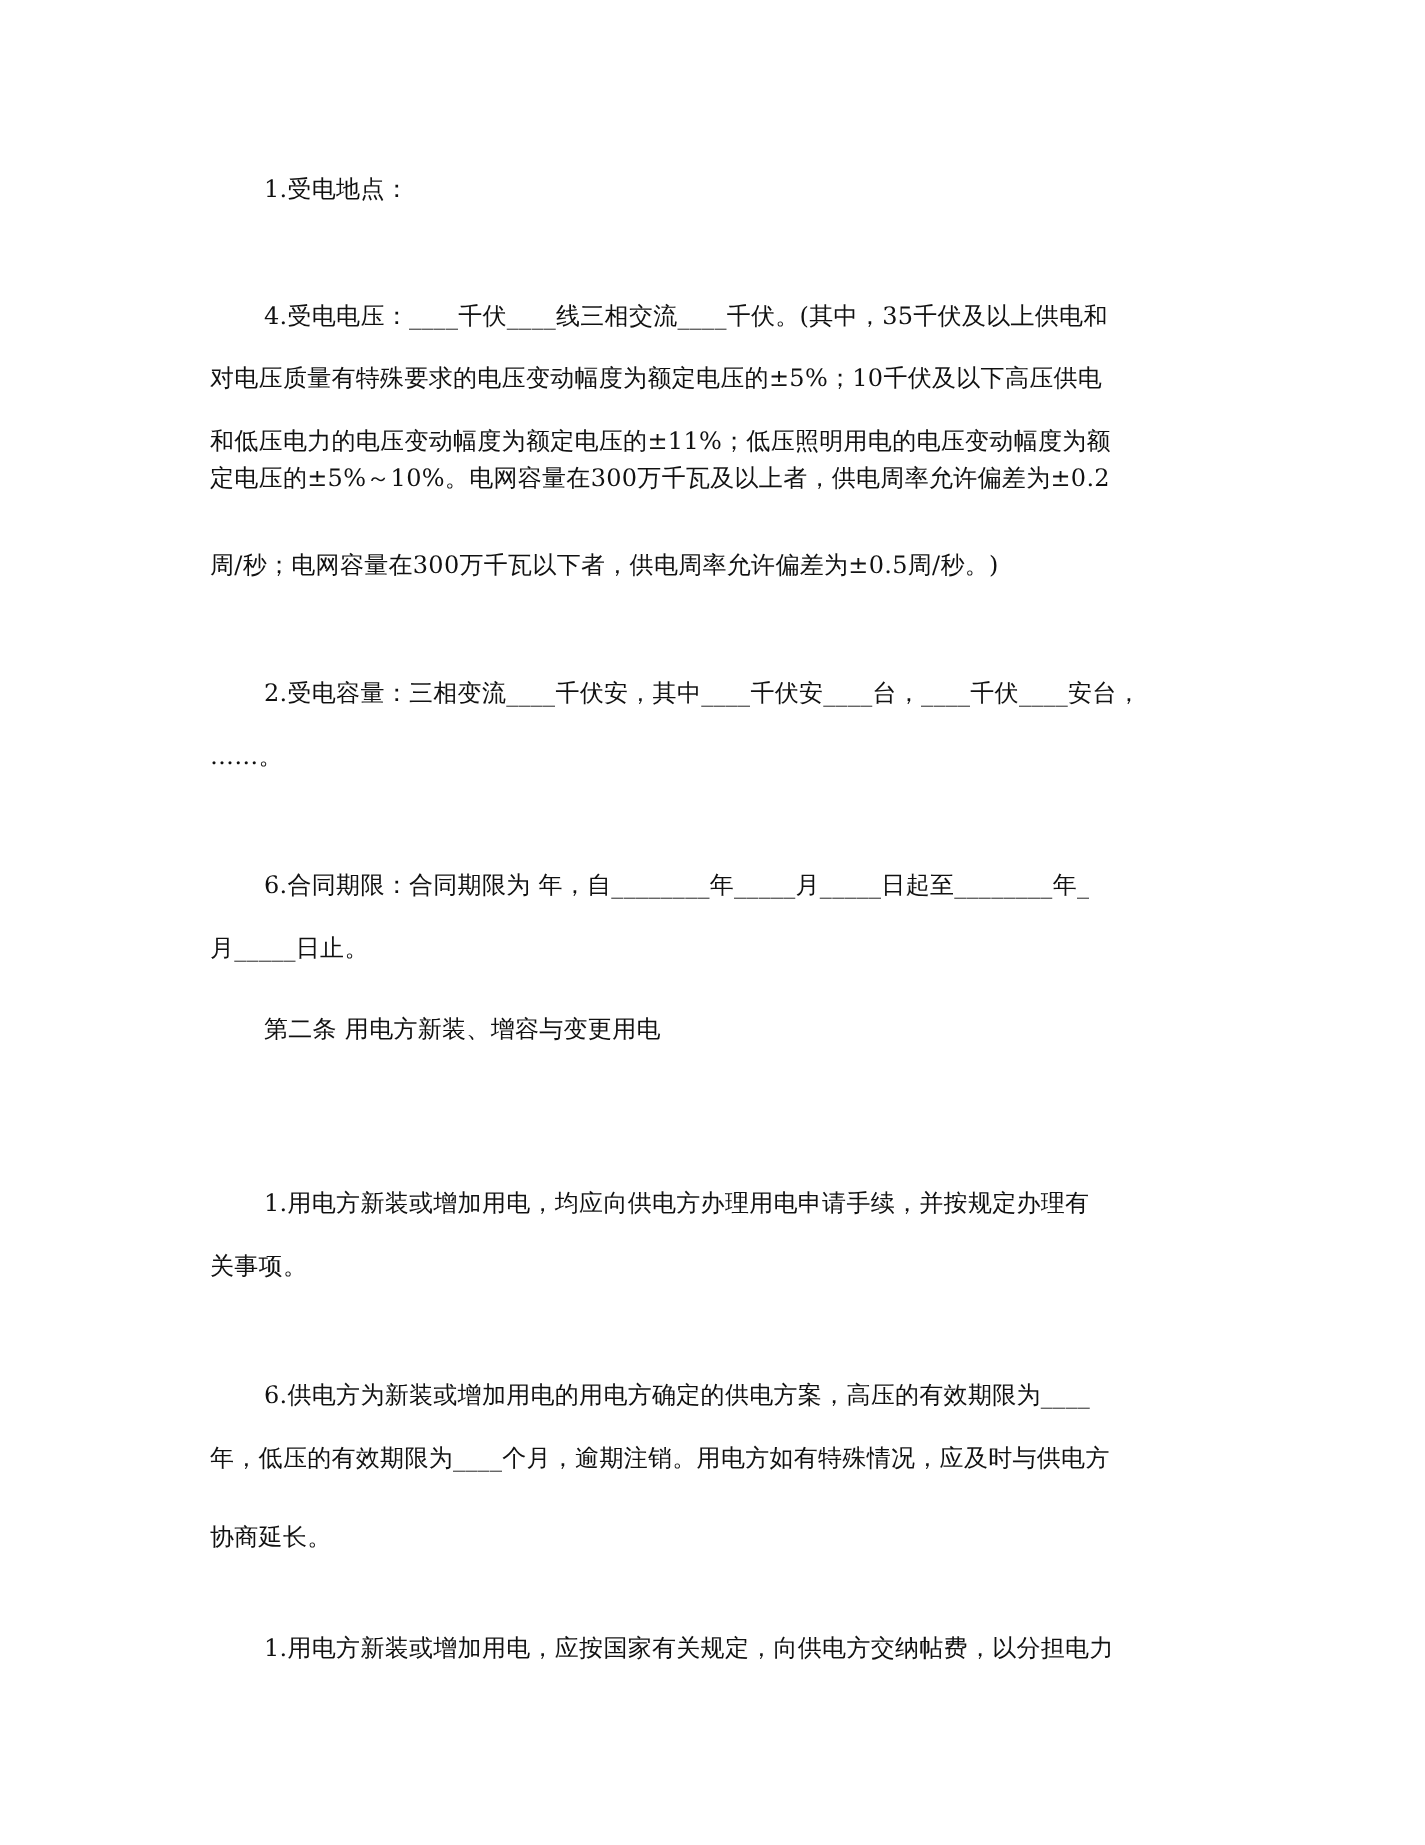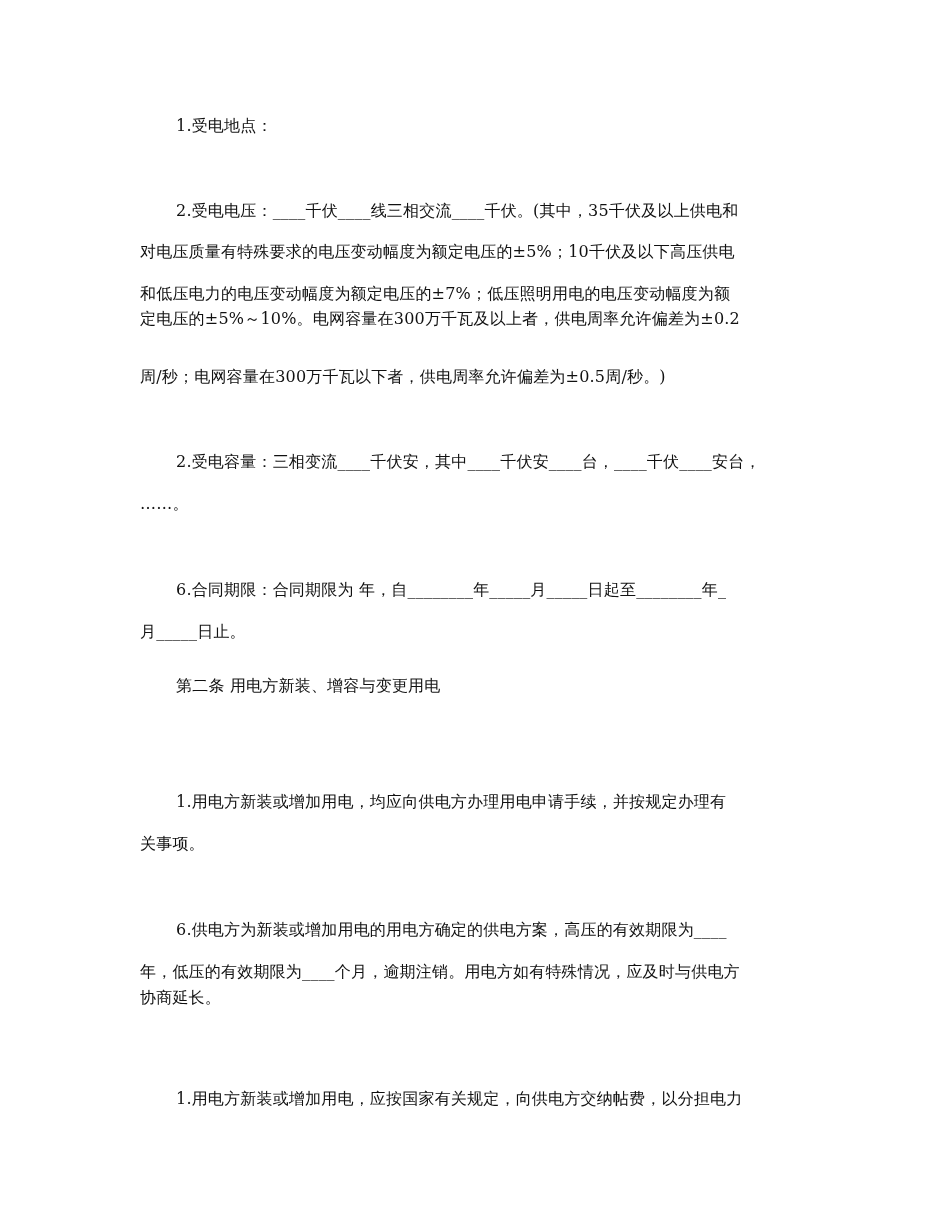--- a/index.html
+++ b/index.html
@@ -8,29 +8,29 @@
     .page { position: absolute; left: 140px; top: 0; width: 672px; }
     .line { position: absolute; left: 0; white-space: nowrap; font-size: 16px;
             line-height: 20px; letter-spacing: 0.2px; text-align: center; }
     .indent { left: 36px; }
   </style>
 </head>
 <body>
 
 <div class="page">
   <div class="line indent" style="top:116px">1.受电地点：</div>
-  <div class="line indent" style="top:201px">2.受电电压：____千伏____线三相交流____千伏。(其中，35千伏及以上供电和</div>
+  <div class="line indent" style="top:201px">4.受电电压：____千伏____线三相交流____千伏。(其中，35千伏及以上供电和</div>
   <div class="line" style="top:242px">对电压质量有特殊要求的电压变动幅度为额定电压的±5%；10千伏及以下高压供电</div>
-  <div class="line" style="top:284px">和低压电力的电压变动幅度为额定电压的±7%；低压照明用电的电压变动幅度为额</div>
+  <div class="line" style="top:284px">和低压电力的电压变动幅度为额定电压的±11%；低压照明用电的电压变动幅度为额</div>
   <div class="line" style="top:309px">定电压的±5%～10%。电网容量在300万千瓦及以上者，供电周率允许偏差为±0.2</div>
   <div class="line" style="top:367px">周/秒；电网容量在300万千瓦以下者，供电周率允许偏差为±0.5周/秒。)</div>
   <div class="line indent" style="top:452px">2.受电容量：三相变流____千伏安，其中____千伏安____台，____千伏____安台，</div>
   <div class="line" style="top:494px">……。</div>
   <div class="line indent" style="top:580px">6.合同期限：合同期限为 年，自________年_____月_____日起至________年_</div>
   <div class="line" style="top:622px">月_____日止。</div>
   <div class="line indent" style="top:676px">第二条 用电方新装、增容与变更用电</div>
   <div class="line indent" style="top:792px">1.用电方新装或增加用电，均应向供电方办理用电申请手续，并按规定办理有</div>
   <div class="line" style="top:834px">关事项。</div>
   <div class="line indent" style="top:920px">6.供电方为新装或增加用电的用电方确定的供电方案，高压的有效期限为____</div>
   <div class="line" style="top:962px">年，低压的有效期限为____个月，逾期注销。用电方如有特殊情况，应及时与供电方</div>
-  <div class="line" style="top:988px">协商延长。</div>
+  <div class="line" style="top:1015px">协商延长。</div>
   <div class="line indent" style="top:1089px">1.用电方新装或增加用电，应按国家有关规定，向供电方交纳帖费，以分担电力</div>
 </div>
 
 </body></html>

